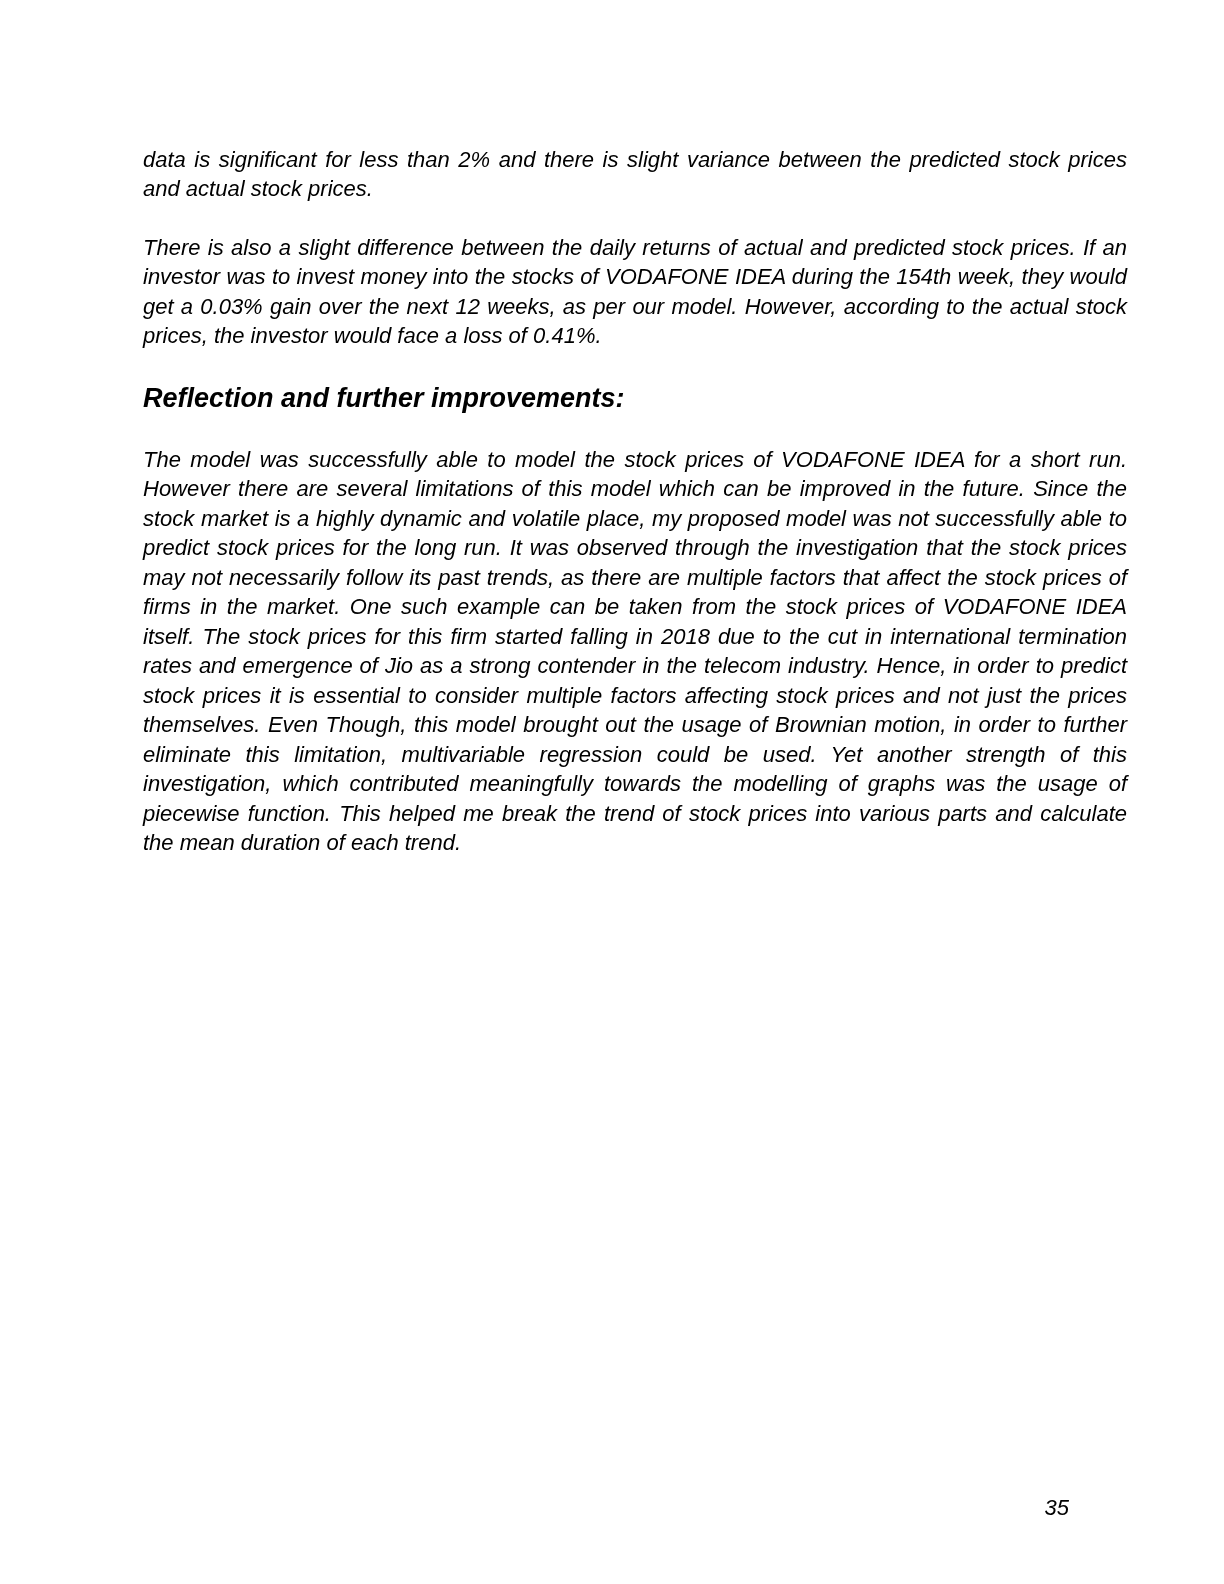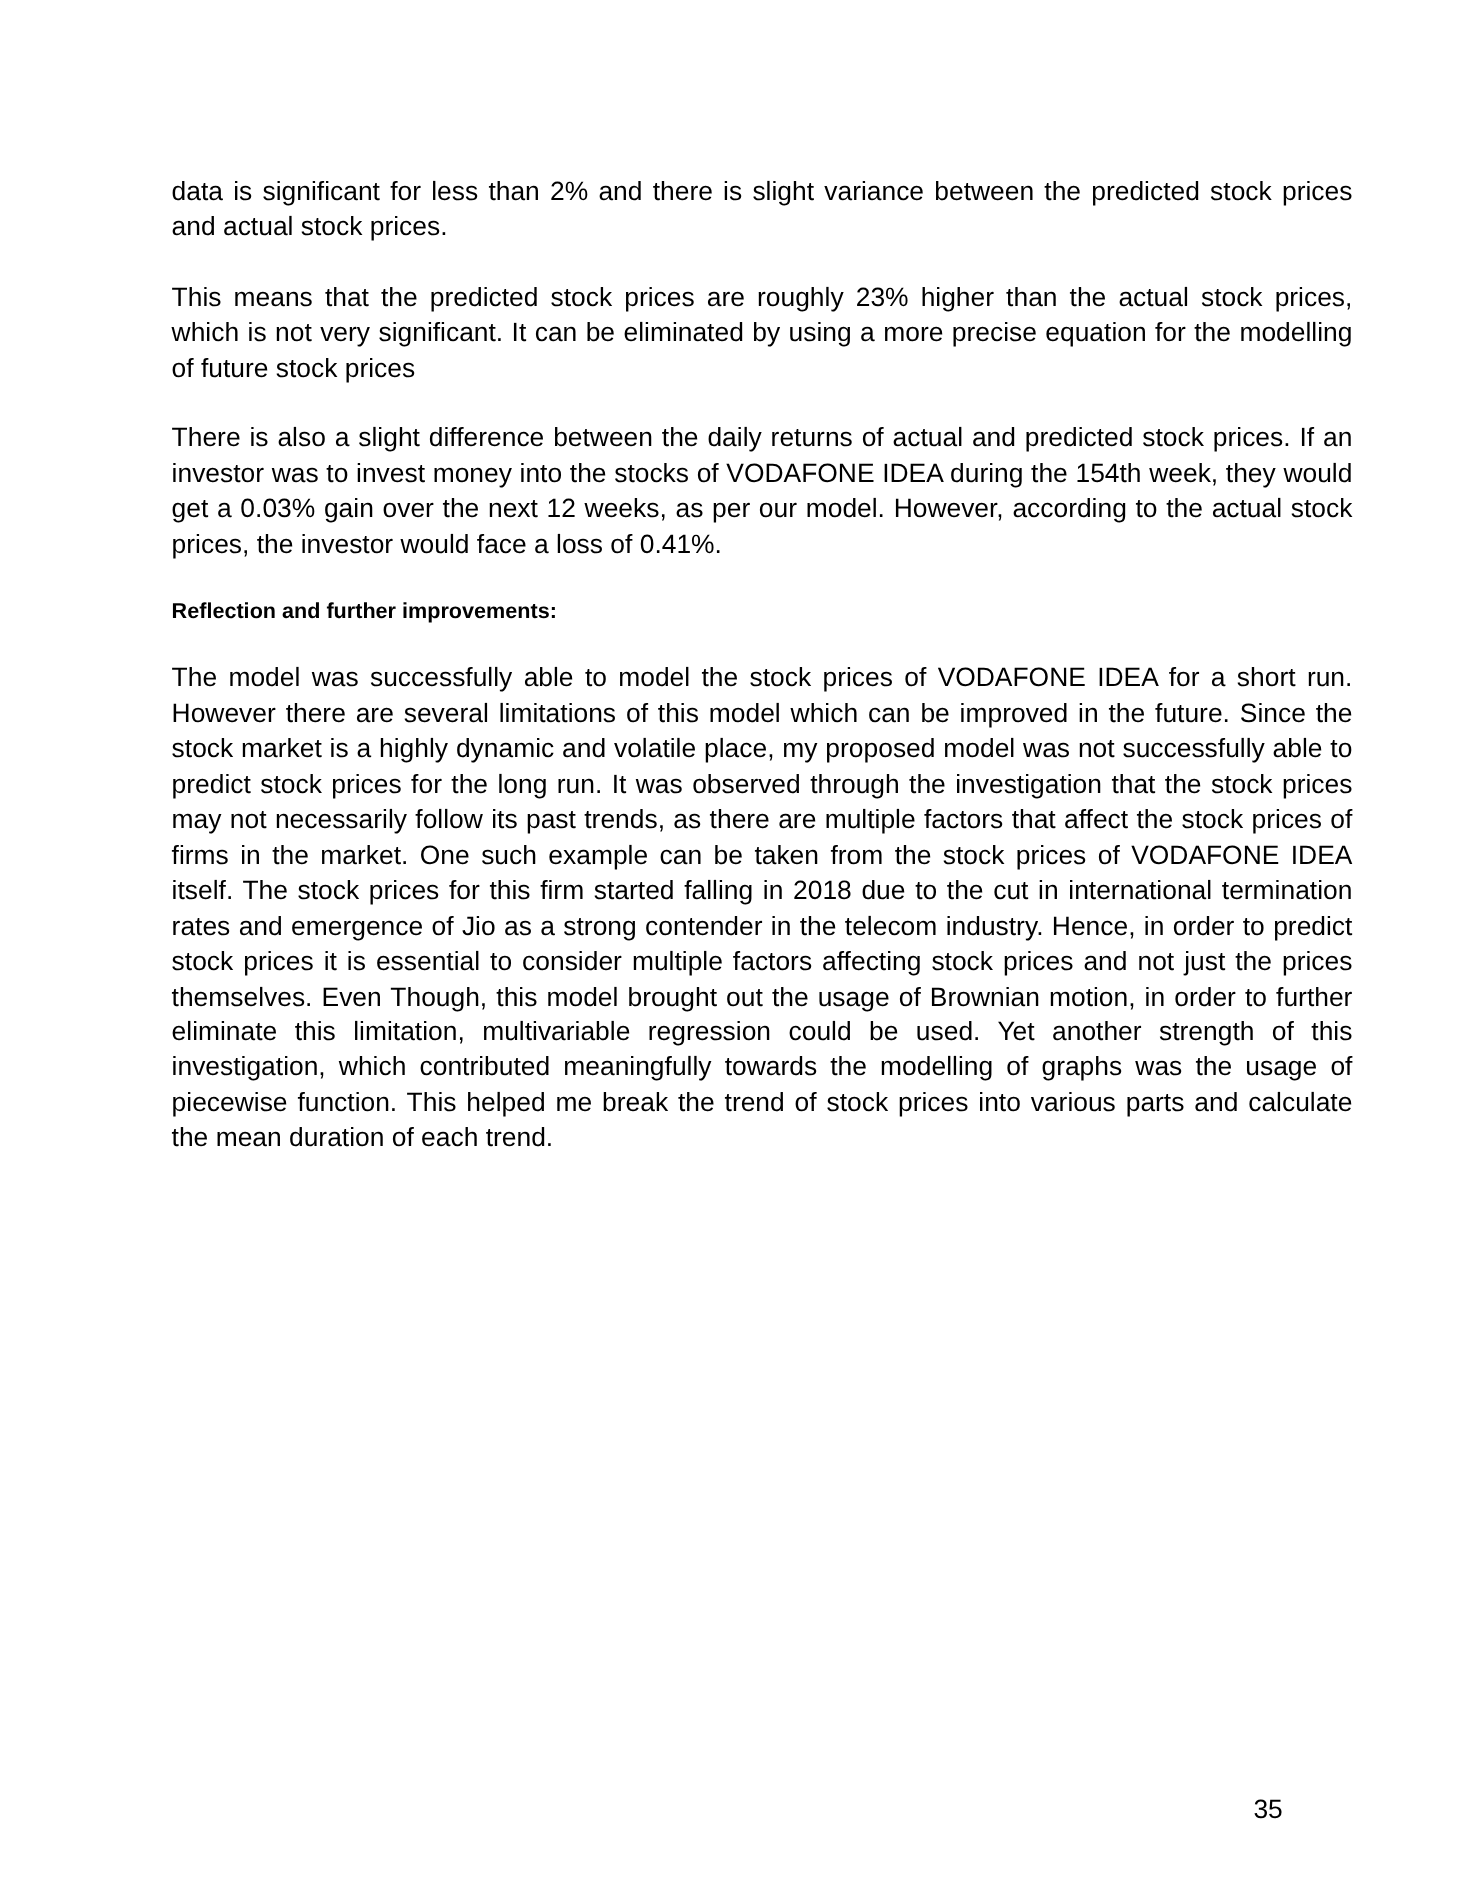--- a/index.html
+++ b/index.html
@@ -12,55 +12,55 @@
     width: 1224px;
     height: 1584px;
     background: #ffffff;
     box-sizing: border-box;
     padding: 145px 97px 0 143px;
     font-family: "Liberation Sans", sans-serif;
     font-size: 22px;
     line-height: 1.34;
     color: #000000;
     overflow: hidden;
+    font-style: italic;
   }
   .doc-body p {
     margin: 0;
     text-align: justify;
   }
   .doc-body .para-gap {
     margin-bottom: 29px;
   }
   .doc-body .no-gap {
     margin-bottom: 0;
   }
   .doc-body h2.section-heading {
     margin: 0 0 29px 0;
-    font-size: 18px;
+    font-size: 27px;
     font-weight: bold;
     text-align: left;
   }
   .page-number {
     position: absolute;
     right: 155px;
     bottom: 62px;
     font-size: 22px;
     color: #000000;
   }
 </style>
 </head>
 <body>
 
 <div class="page">
   <div class="doc-body">
 
     <p class="para-gap">data is significant for less than 2% and there is slight variance between the predicted stock prices and actual stock prices.</p>
 
 
-    <p class="para-gap">This means that the predicted stock prices are roughly 23% higher than the actual stock prices, which is not very significant. It can be eliminated by using a more precise equation for the modelling of future stock prices</p>
 
     <p class="para-gap">There is also a slight difference between the daily returns of actual and predicted stock prices. If an investor was to invest money into the stocks of VODAFONE IDEA during the 154th week, they would get a 0.03% gain over the next 12 weeks, as per our model. However, according to the actual stock prices, the investor would face a loss of 0.41%.</p>
 
     <h2 class="section-heading">Reflection and further improvements:</h2>
 
     <p class="para-gap">The model was successfully able to model the stock prices of VODAFONE IDEA for a short run. However there are several limitations of this model which can be improved in the future. Since the stock market is a highly dynamic and volatile place, my proposed model was not successfully able to predict stock prices for the long run. It was observed through the investigation that the stock prices may not necessarily follow its past trends, as there are multiple factors that affect the stock prices of firms in the market. One such example can be taken from the stock prices of VODAFONE IDEA itself. The stock prices for this firm started falling in 2018 due to the cut in international termination rates and emergence of Jio as a strong contender in the telecom industry. Hence, in order to predict stock prices it is essential to consider multiple factors affecting stock prices and not just the prices themselves. Even Though, this model brought out the usage of Brownian motion, in order to further eliminate this limitation, multivariable regression could be used. Yet another strength of this investigation, which contributed meaningfully towards the modelling of graphs was the usage of piecewise function. This helped me break the trend of stock prices into various parts and calculate the mean duration of each trend.</p>
 
   </div>
 
   <div class="page-number">35</div>

